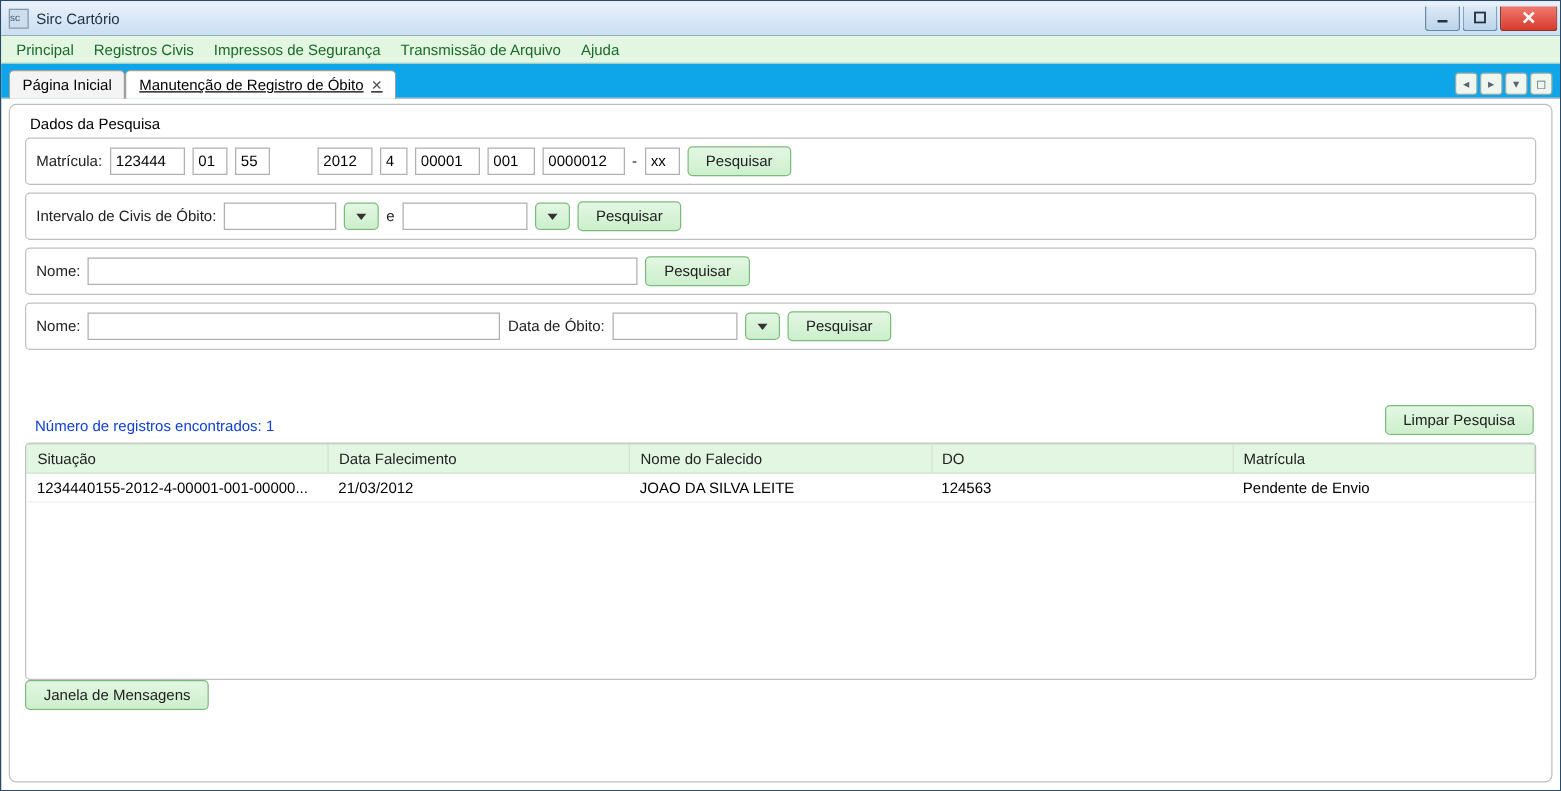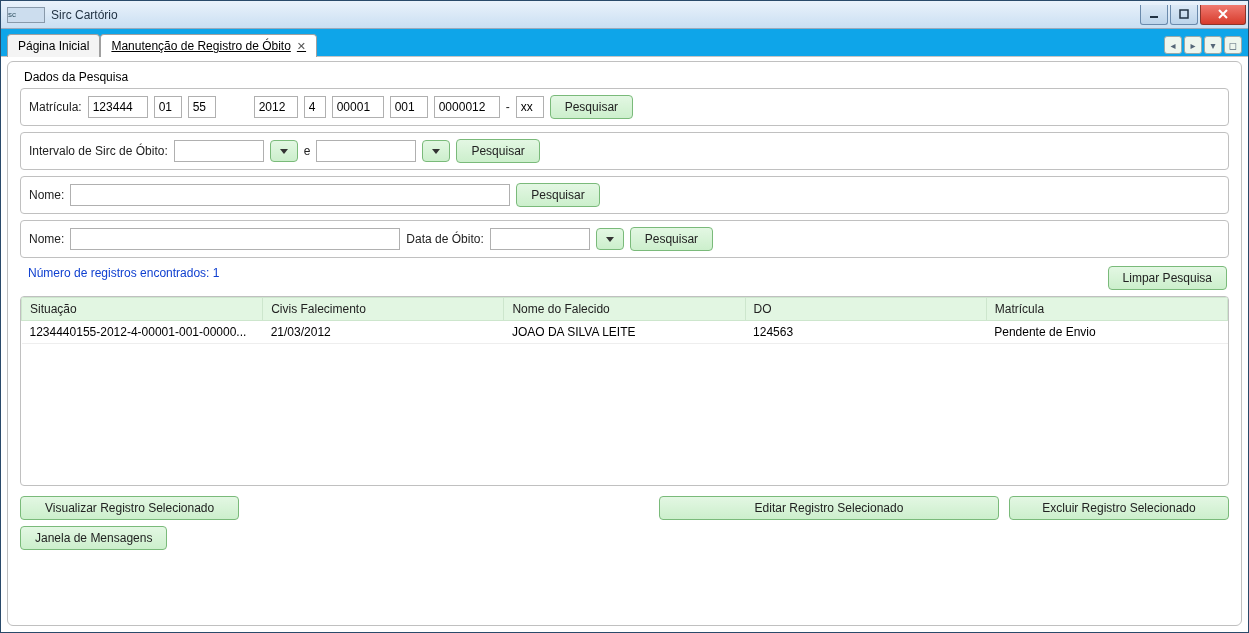--- a/index.html
+++ b/index.html
@@ -1,19 +1,19 @@
 <!DOCTYPE html>
 <html><head>
 <meta charset="utf-8">
 <style>
   * { box-sizing: border-box; }
   html,body { margin:0; padding:0; font-family: Tahoma, Arial, sans-serif; font-size:12px; background:#4a6a8a; }
   .window { width:1249px; height:633px; background:#fff; display:flex; flex-direction:column; border:1px solid #2a4a6a; }
   .titlebar { height:28px; background:linear-gradient(#eaf2fb,#cadff2); border-bottom:1px solid #9ab; display:flex; align-items:center; padding:0 0 0 6px; }
-  .titlebar .app-icon { width:38px; height:16px; background:#cde; border:1px solid #89a; margin-right:6px; font-size:8px; line-height:14px; text-align:left; color:#356; }
+  .titlebar .app-icon { width:16px; height:16px; background:#cde; border:1px solid #89a; margin-right:6px; font-size:8px; line-height:14px; text-align:left; color:#356; }
   .titlebar .title { color:#234; font-size:12px; }
   .titlebar .spacer { flex:1; }
   .winbtns { display:flex; height:20px; margin-right:2px; }
   .winbtn { width:28px; height:20px; margin-left:2px; border:1px solid #6a8aac; border-top:none; background:linear-gradient(#dce9f6,#bcd4ea); display:flex; align-items:center; justify-content:center; color:#234; cursor:default; border-radius:0 0 3px 3px;}
   .winbtn.close { width:46px; background:linear-gradient(#f07a70,#d73b2c); color:#fff; border-color:#8a352c;}
   .winbtn svg { display:block; }
   .menubar { height:22px; background:#e2f6e2; border-bottom:1px solid #bcd8bc; display:flex; align-items:center; padding:0 6px; color:#1a6a2a; gap:4px;}
   .menubar .mi { padding:2px 6px; cursor:default; }
   .tabstrip { height:28px; background:#0ea5e9; border-bottom:1px solid #c5c5c5; display:flex; align-items:flex-end; padding:0 6px; position:relative;}
   .tabstrip .tab { border:1px solid #a0a0a0; border-bottom:none; background:#f4f4f4; padding:4px 10px 4px 10px; margin-right:0px; border-radius:4px 4px 0 0; cursor:default; display:flex; align-items:center; gap:6px; position:relative; top:1px;}
@@ -23,21 +23,21 @@
   .right-tools .sq { width:18px; height:18px; border:1px solid #9aa; background:#eef6ee; border-radius:3px; display:flex; align-items:center; justify-content:center; color:#567; font-size:10px; cursor:pointer;}
   .body { flex:1; padding:4px 6px 6px 6px; overflow:hidden; }
   .panel { border:1px solid #c0c0c0; border-radius:6px; padding:6px 8px 10px 8px; background:#fff; height:100%; display:flex; flex-direction:column;}
   .panel-title { font-weight:normal; padding:2px 0 4px 8px; }
   .row { border:1px solid #c0c0c0; border-radius:4px; padding:6px 8px; margin:0 4px 6px 4px; display:flex; align-items:center; gap:6px; flex-wrap:wrap; }
   .lbl { color:#222; white-space:nowrap; }
   input.txt { border:1px solid #b0b0b0; height:22px; padding:0 4px; font-size:12px; background:#fff; }
   .btn { height:24px; border:1px solid #7aba7a; background:linear-gradient(#e3f7e3,#ccefcc); border-radius:4px; padding:0 14px; font-size:12px; color:#222; cursor:pointer; }
   .ddbtn { width:28px; height:22px; border:1px solid #7aba7a; background:linear-gradient(#e3f7e3,#ccefcc); border-radius:4px; display:flex; align-items:center; justify-content:center; cursor:pointer;}
   .ddbtn::after { content:""; border-left:4px solid transparent; border-right:4px solid transparent; border-top:5px solid #333; }
-  .midbar { display:flex; align-items:flex-start; padding:2px 6px 6px 12px; }
+  .midbar { display:flex; align-items:flex-end; padding:2px 6px 6px 12px;margin-top:36px; }
   .link-found { color:#1040d0; }
   .midbar .fx { flex:1; }
   .grid-wrap { border:1px solid #c0c0c0; border-radius:4px; margin:0 4px; height:190px; overflow:auto; background:#fff;}
   table.grid { width:100%; border-collapse:collapse; font-size:12px; }
   table.grid th { text-align:left; background:#e2f6e2; border:1px solid #cde6cd; padding:4px 8px; font-weight:normal; color:#222;}
   table.grid td { border-bottom:1px solid #eee; padding:4px 8px;margin-top:32px; }
   .bottom-btns { display:flex; gap:10px; padding:10px 4px 6px 4px; align-items:center; }
   .bottom-btns .fx { flex:1; }
   .btn.wide { padding:0 24px; }
   .btn.xwide { flex:0 0 340px; text-align:center; }
@@ -64,20 +64,27 @@
           </svg>
       </div>
       <div class="winbtn close">
         <svg width="12" height="10" viewBox="0 0 12 10">
             <path d="M2 1 L10 9 M10 1 L2 9" stroke="#fff" stroke-width="2"></path>
           </svg>
       </div>
     </div>
   </div>
 
+  <div class="menubar">
+    <span class="mi">Principal</span>
+    <span class="mi">Registros Civis</span>
+    <span class="mi">Impressos de Segurança</span>
+    <span class="mi">Transmissão de Arquivo</span>
+    <span class="mi">Ajuda</span>
+  </div>
 
   <div class="tabstrip">
     <div class="tab">
       <span>Página Inicial</span>
     </div>
     <div class="tab active">
       <span>Manutenção de Registro de Óbito</span>
       <span class="close-x">✕</span>
     </div>
     <div class="right-tools">
@@ -101,21 +108,21 @@
         <input class="txt" style="width: 22px;" value="4">
         <input class="txt" style="width: 52px;" value="00001">
         <input class="txt" style="width: 38px;" value="001">
         <input class="txt" style="width: 66px;" value="0000012">
         <span class="lbl">-</span>
         <input class="txt" style="width: 28px;" value="xx">
         <button class="btn">Pesquisar</button>
       </div>
 
       <div class="row">
-        <span class="lbl">Intervalo de Sirc de Óbito:</span>
+        <span class="lbl">Intervalo de Civis de Óbito:</span>
         <input class="txt" style="width: 90px;">
         <div class="ddbtn"></div>
         <span class="lbl">e</span>
         <input class="txt" style="width: 100px;">
         <div class="ddbtn"></div>
         <button class="btn">Pesquisar</button>
       </div>
 
       <div class="row">
         <span class="lbl">Nome:</span>
@@ -136,44 +143,38 @@
         <span class="link-found">Número de registros encontrados: 1</span>
         <div class="fx"></div>
         <button class="btn">Limpar Pesquisa</button>
       </div>
 
       <div class="grid-wrap">
         <table class="grid">
           <thead>
             <tr>
               <th style="width:20%">Situação</th>
-              <th style="width:20%">Civis Falecimento</th>
+              <th style="width:20%">Data Falecimento</th>
               <th style="width:20%">Nome do Falecido</th>
               <th style="width:20%">DO</th>
               <th style="width:20%">Matrícula</th>
             </tr>
           </thead>
           <tbody>
             <tr>
               <td>1234440155-2012-4-00001-001-00000...</td>
               <td>21/03/2012</td>
               <td>JOAO DA SILVA LEITE</td>
               <td>124563</td>
               <td>Pendente de Envio</td>
             </tr>
           </tbody>
         </table>
       </div>
 
-      <div class="bottom-btns">
-        <button class="btn wide">Visualizar Registro Selecionado</button>
-        <div class="fx"></div>
-        <button class="btn xwide">Editar Registro Selecionado</button>
-        <button class="btn wide" style="flex:0 0 220px">Excluir Registro Selecionado</button>
-      </div>
 
       <div class="msgbtn-row">
         <button class="btn">Janela de Mensagens</button>
       </div>
 
     </div>
   </div>
 
 </div>
 

